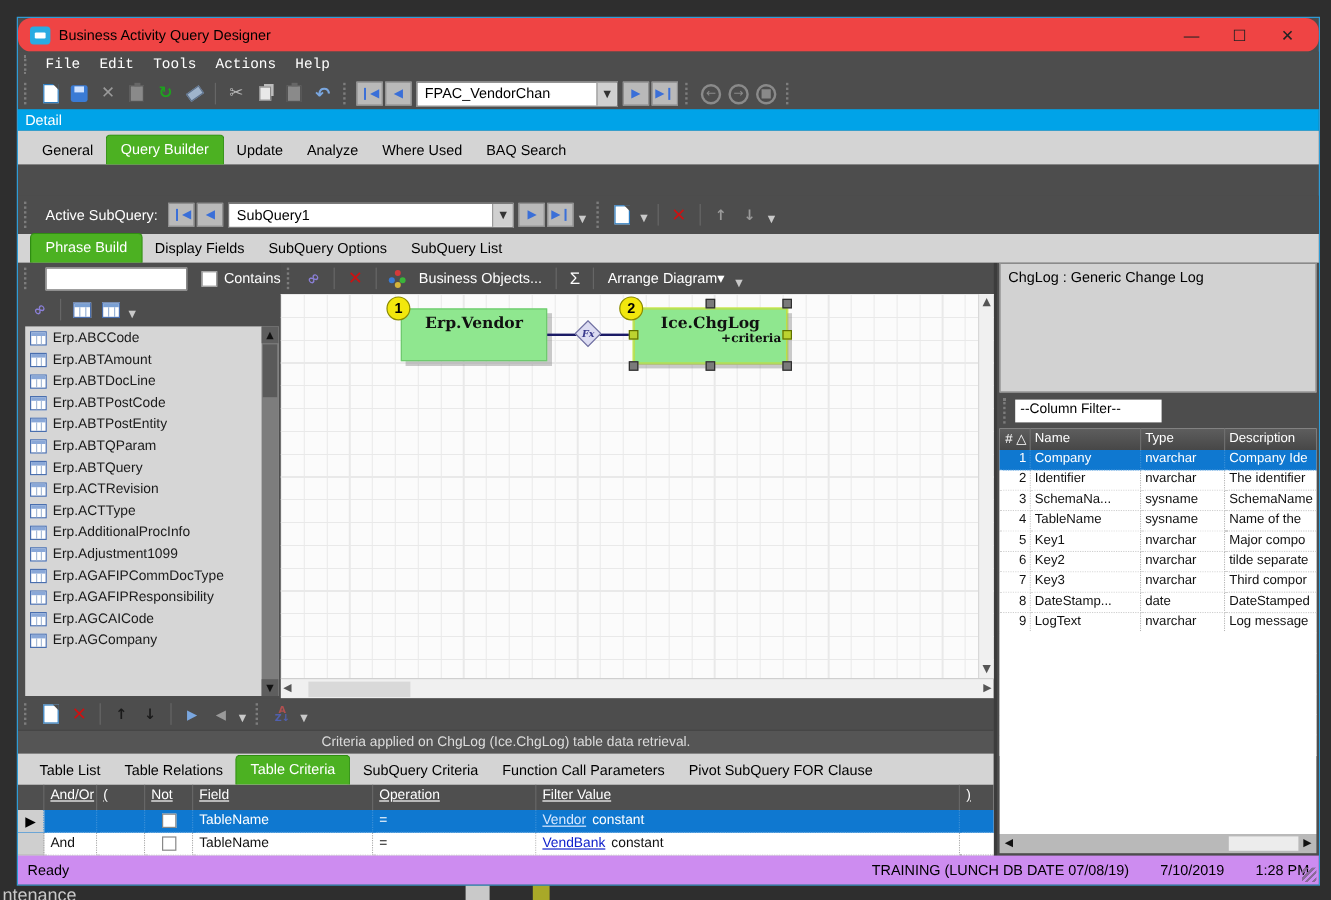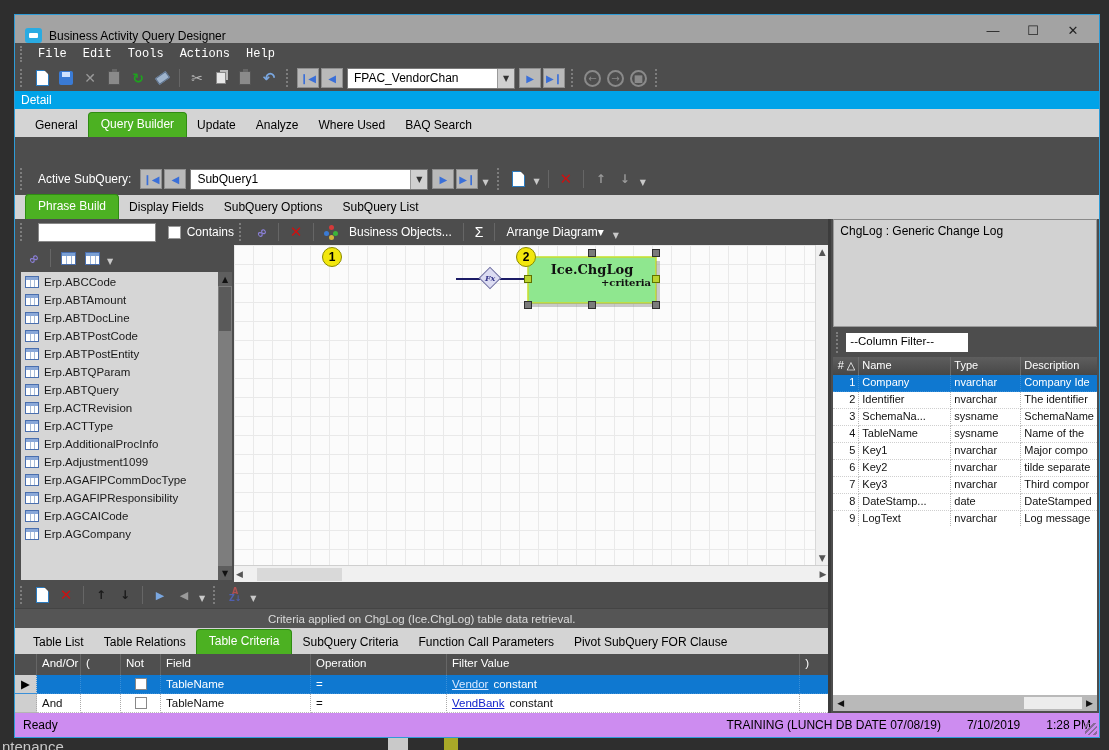--- a/index.html
+++ b/index.html
@@ -3,21 +3,21 @@
 <meta charset="utf-8">
 <style>
   * { margin:0; padding:0; box-sizing:border-box; }
   html,body { width:1109px; height:750px; overflow:hidden; background:#2e2e2e;
     font-family:"Liberation Sans", sans-serif; font-size:12px; }
 
   
   #desktop { position:relative; width:1109px; height:750px; background:#2e2e2e; }
   #win { position:absolute; left:14px; top:14px; width:1086px; height:724px;
     border:1px solid #2e9bd6; background:#4d4d4d; display:flex; flex-direction:column; }
-  #titlebar { height:28px; background:#a3a3a3; display:flex; align-items:flex-end; padding:0 6px; }
+  #titlebar { height:28px; background:#ef4444; display:flex; align-items:center; padding:0 6px;border-radius:11px; }
   .app-icon { width:17px; height:15px; background:#29abe2; border-radius:3px; margin:0 7px 0 4px;
     position:relative; }
   .app-icon::after{ content:""; position:absolute; left:4px; top:5px; width:9px; height:5px;
     background:#fff; border-radius:1px;}
   #title-text { color:#000; font-size:12px; }
   .win-btns { margin-left:auto; display:flex; }
   .win-btn { width:40px; height:26px; display:flex; align-items:center; justify-content:center;
     color:#222; font-size:13px; }
   #menubar { height:22px; background:#4d4d4d; display:flex; align-items:center; color:#fff; }
   .grip { width:5px; height:70%; border-left:2px dotted #7d7d7d; margin:0 5px; }
@@ -154,21 +154,21 @@
   
   #btoolbar { height:26px; background:#4d4d4d; display:flex; align-items:center; }
   .ic-arrow-dark { color:#1a1a1a; font-size:12px; font-weight:bold; font-family:"DejaVu Sans",sans-serif;}
   .ic-play { font-size:11px; font-family:"DejaVu Sans",sans-serif;}
   .ic-az { font-size:8px; line-height:7px; text-align:center; font-weight:bold; }
   .ic-az .a { color:#b05050; } .ic-az .z { color:#5060b0; }
   #btabs { height:26px; background:#d4d4d4; display:flex; align-items:flex-end; padding-left:8px; }
   #bcaption { height:20px; background:#555; color:#dcdcdc; display:flex; align-items:center;
     justify-content:center; font-size:11.5px; border-top:1px solid #444;}
   #bgrid { flex:1; background:#fff; display:flex; flex-direction:column; }
-  .bg-hrow { display:flex; height:21px; background:#4f4f4f; color:#fff; font-size:11.5px; flex:none;}
+  .bg-hrow { display:flex; height:21px; background:#4f4f4f; color:#fff; font-size:11.5px; flex:none;text-decoration:underline;}
   .bg-hcell { border-right:1px solid #666; padding:3px 5px; white-space:nowrap; overflow:hidden;}
   .bg-row { display:flex; height:19px; flex:none; font-size:11.5px; color:#111; background:#fff;}
   .bg-row.sel { background:#0f78d0; color:#fff; }
   .bg-cell { border-right:1px dotted #aaa; border-bottom:1px dotted #bbb; padding:2px 5px;
     white-space:nowrap; overflow:hidden; display:flex; align-items:center;}
   .bg-row.sel .bg-cell { border-color:#3a8fd8; }
   .col-mk { width:22px; flex:none; }
   .bg-row .col-mk { background:#cfcfcf; color:#000; justify-content:center; border-bottom:1px solid #b5b5b5;}
   .col-ao { width:44px; flex:none;}
   .col-op2 { width:40px; flex:none;}
@@ -425,20 +425,23 @@
               <div class="dg-label">Business Objects...</div>
               <div class="tsep"></div>
               <div class="dg-label" style="font-size:14px;">Σ</div>
               <div class="tsep"></div>
               <div class="dg-label">Arrange Diagram▾</div>
               <div class="mini-dd">▼</div>
             </div>
             <div id="dg-canvas">
 
               <div class="badge" style="left:88px; top:2px;">1</div>
+              <div class="node" style="left:100px; top:12px; width:122px; height:44px;">
+                <div>Erp.Vendor</div>
+              </div>
 
               <div id="connector" style="left:222px; top:33px; width:76px;"></div>
               <div id="fx-diamond" style="left:248px; top:25px;">
                 <span>Fx</span>
               </div>
 
               <div class="badge" style="left:282px; top:2px;">2</div>
               <div class="node selected" style="left:294px; top:12px; width:128px; height:46px;">
                 <div>Ice.ChgLog</div>
                 <div class="sub">+criteria</div>

